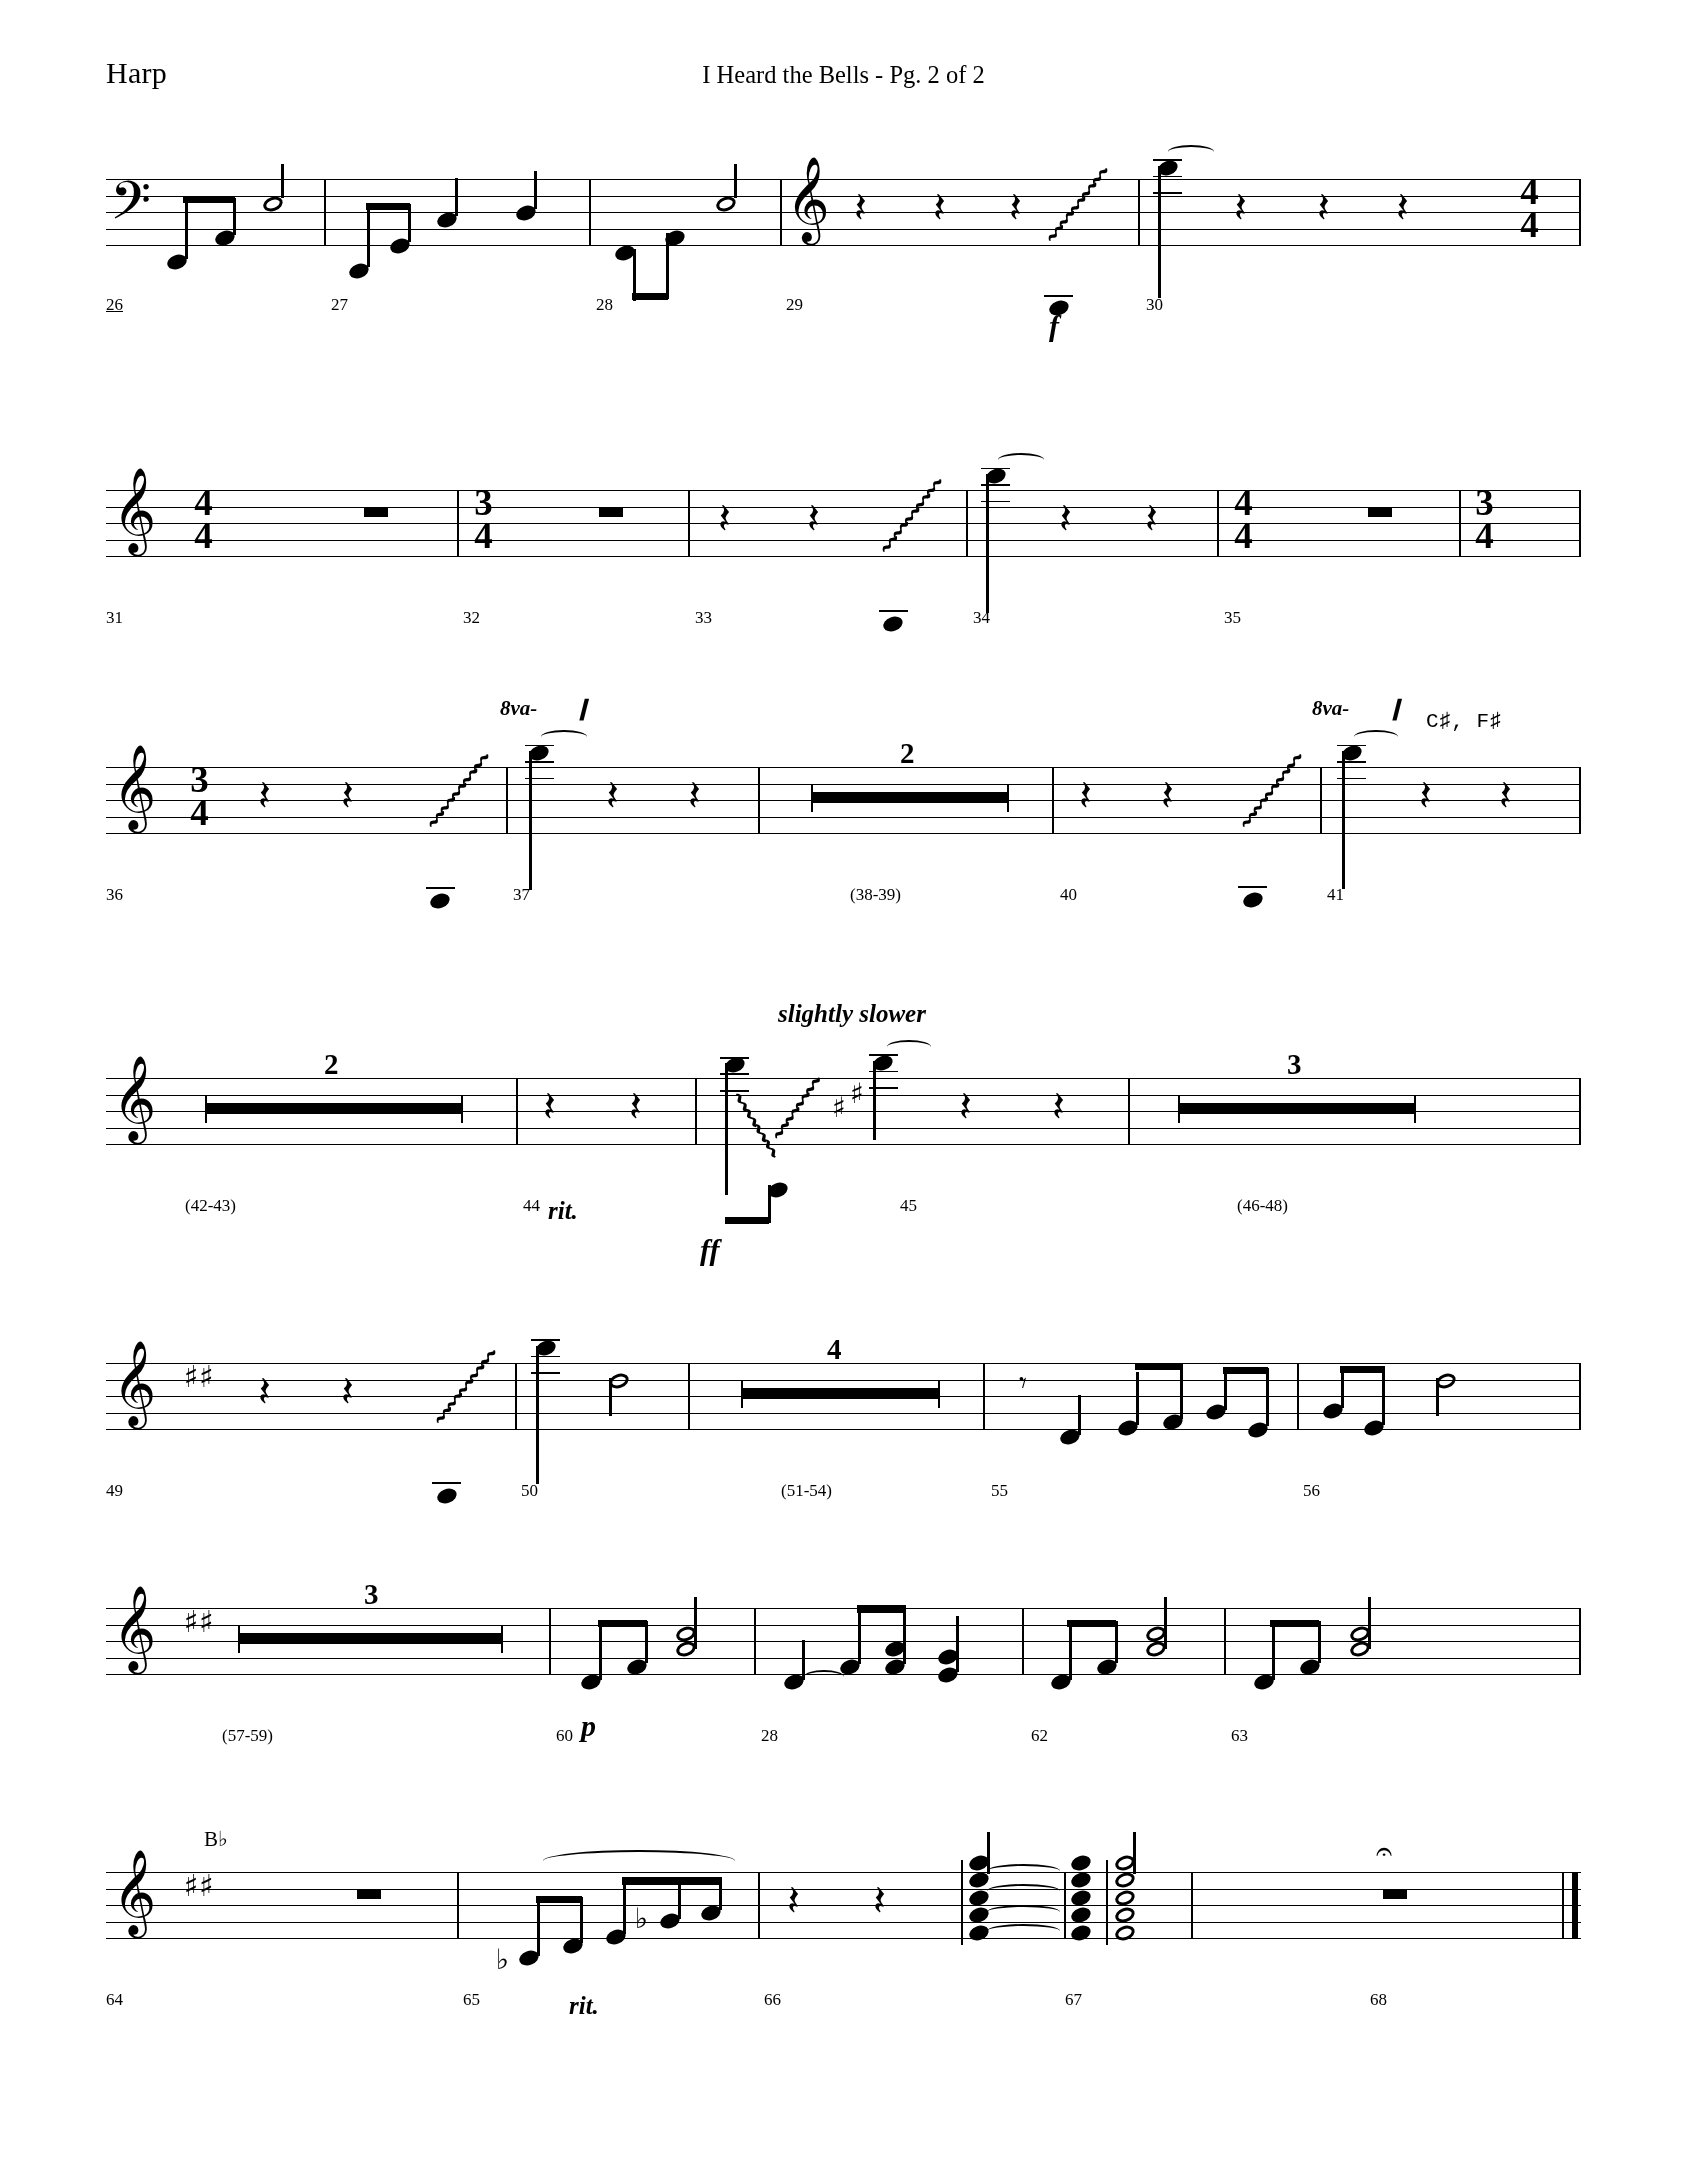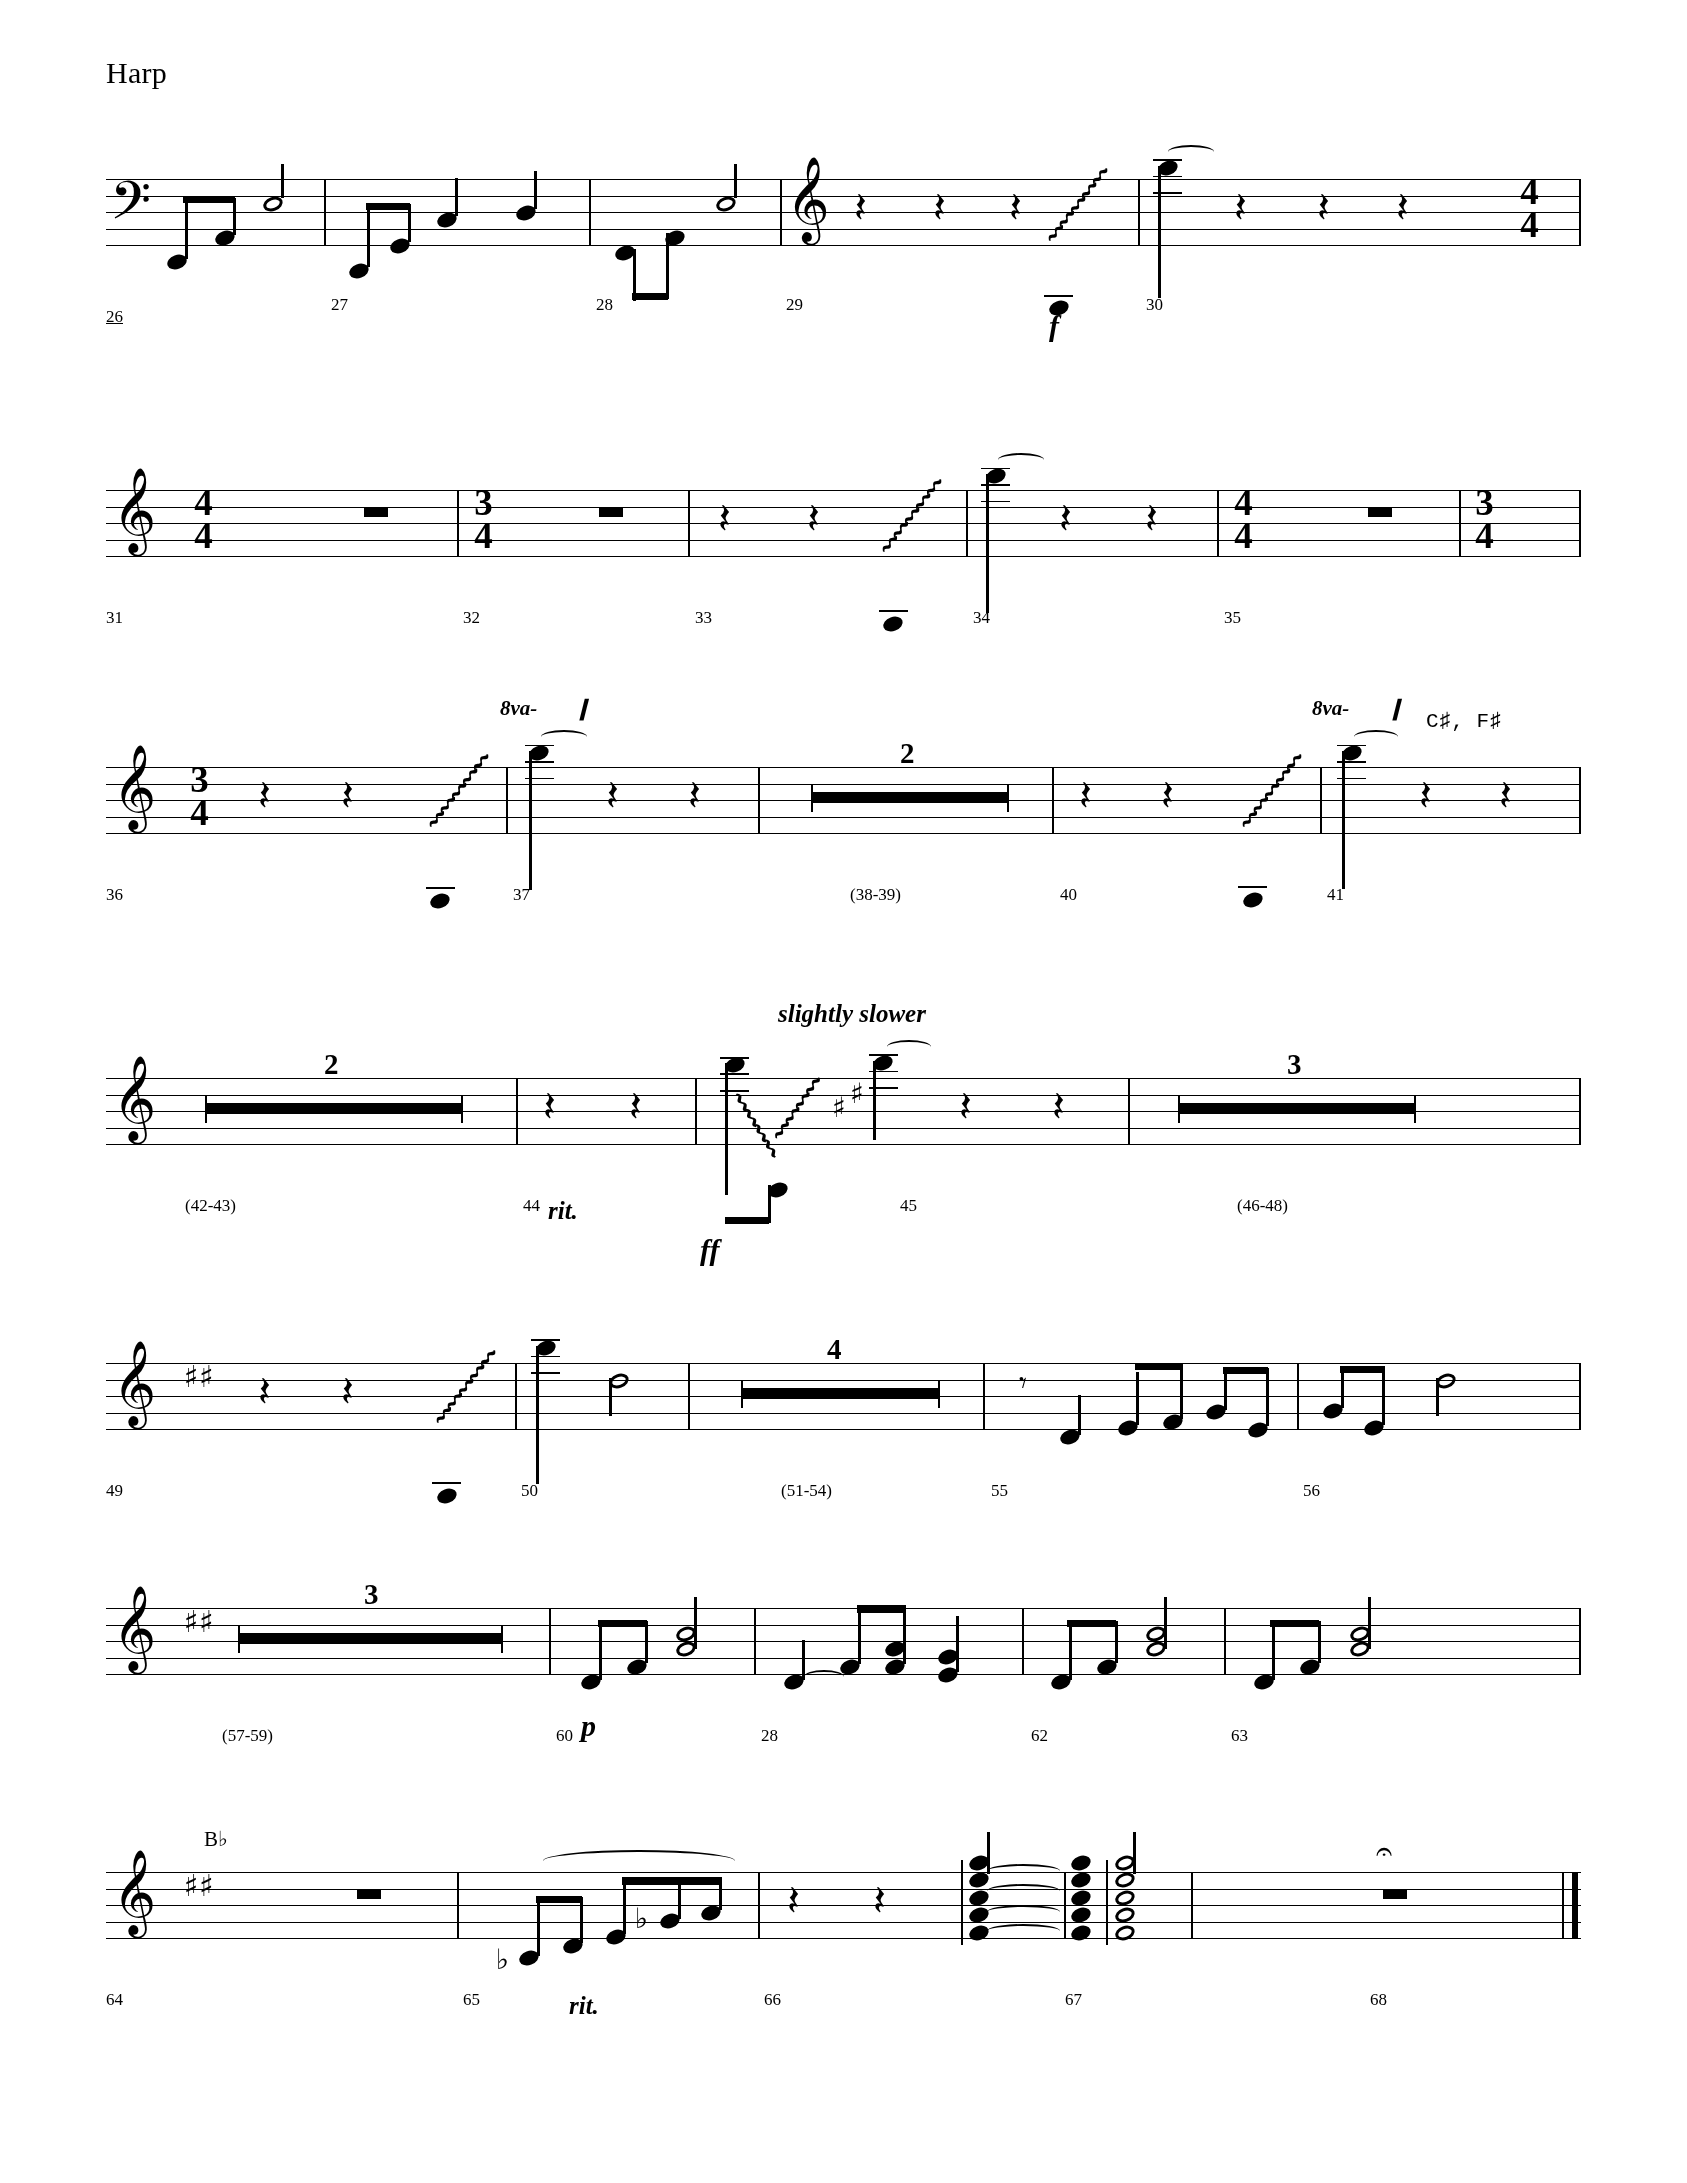--- a/index.html
+++ b/index.html
@@ -232,20 +232,21 @@
     width: 2px;
     background: #000;
   }
 </style>
 </head>
 <body>
 
 <div class="page">
 
   <div class="part-name">Harp</div>
+  <div class="doc-title">I Heard the Bells - Pg. 2 of 2</div>
 
   <div class="system" style="top:179px;">
     <div class="staff">
       <div class="line l1"></div>
       <div class="line l2"></div>
       <div class="line l3"></div>
       <div class="line l4"></div>
       <div class="line l5"></div>
 
       <div class="glyph clef-bass" style="left:4px; top:-4px;">𝄢</div>
@@ -304,21 +305,21 @@
       <div class="rest-quarter" style="left:1290px; top:8px;">𝄽</div>
 
       <div class="timesig" style="left:1409px; top:-2.6px;">4</div>
       <div class="timesig" style="left:1409px; top:30px;">4</div>
 
       <div class="barline" style="left:1473px;"></div>
     </div>
 
     <div class="dyn" style="left:943px; top:130px;">f</div>
 
-    <div class="measnum" style="left:0px; top:128px;text-decoration:underline;">26</div>
+    <div class="measnum" style="left:0px; top:116px;text-decoration:underline;">26</div>
     <div class="measnum" style="left:225px; top:116px;">27</div>
     <div class="measnum" style="left:490px; top:116px;">28</div>
     <div class="measnum" style="left:680px; top:116px;">29</div>
     <div class="measnum" style="left:1040px; top:116px;text-align:center;">30</div>
   </div>
 
   <div class="system" style="top:490px;">
     <div class="staff">
       <div class="line l1"></div>
       <div class="line l2"></div>

